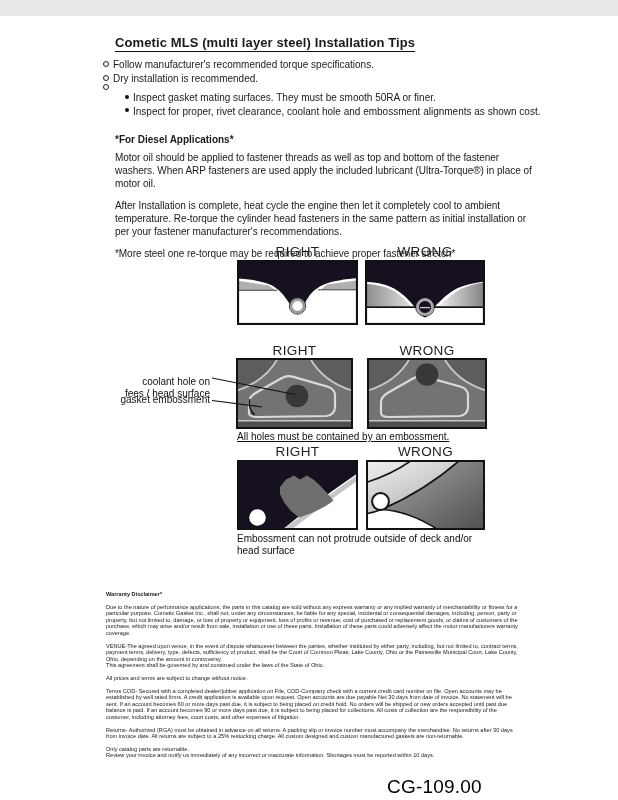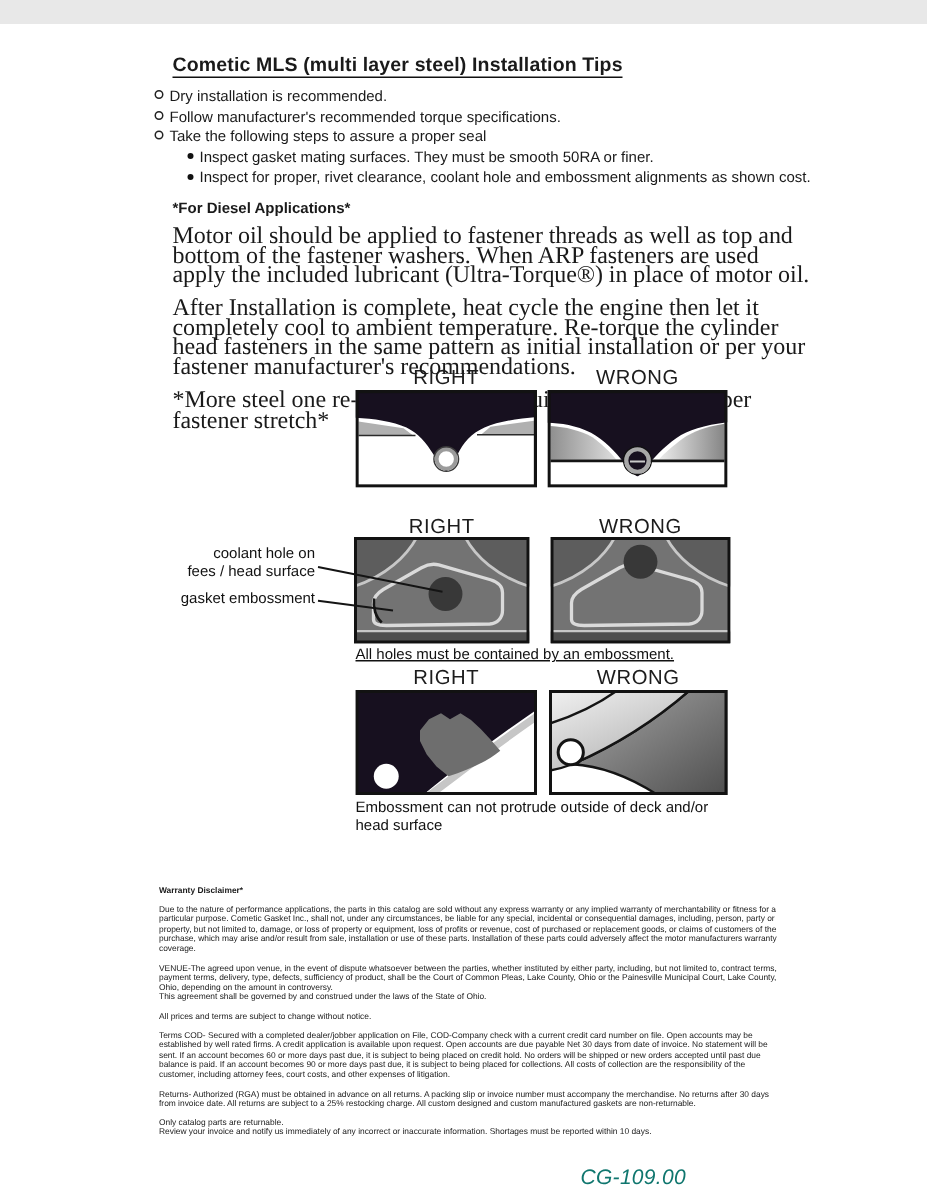--- a/index.html
+++ b/index.html
@@ -14,55 +14,54 @@
   .title span{display:inline-block;border-bottom:1.6px solid #111;padding-bottom:1px;}
   .tips{font-size:10px;line-height:13.5px;}
   .tip-row{display:flex;align-items:baseline;}
   .bo{width:4px;height:4px;border:1px solid #222;border-radius:50%;display:inline-block;
       margin-right:4px;flex:0 0 auto;position:relative;top:-1px;}
   .bf{width:4px;height:4px;background:#111;border-radius:50%;display:inline-block;
       margin-right:4px;flex:0 0 auto;position:relative;top:-1px;}
   .sub{margin-left:22px;align-items:center;}
   
   .dz-h{font-size:10px;font-weight:bold;margin:0 0 6px 0;}
-  .dz p{margin:0 0 8px 0;font-size:16px;line-height:13.2px;letter-spacing:-.05px;font-family:Liberation Serif, serif;}
+  .dz p{margin:0 0 8px 0;font-size:10px;line-height:13.2px;letter-spacing:-.05px;}
   
   .fig-label{font-size:13.5px;letter-spacing:.4px;text-align:center;color:#1c1c1c;}
   .caption{font-size:10px;line-height:12px;color:#111;}
   .callout{font-size:10px;line-height:12px;text-align:right;color:#111;}
   svg{display:block;}
   
   .legal{font-size:5.6px;line-height:6.6px;width:414px;letter-spacing:0;}
   .legal p{margin:0;}
   .legal .gap{margin-bottom:6px;}
   .legal .h{font-weight:bold;margin-bottom:6px;}
-  .doccode{font-size:14px;letter-spacing:.2px;color:#0f766e;font-style:italic;}
+  .doccode{font-size:19px;letter-spacing:.2px;color:#000000;}
   .overlay{pointer-events:none;}
 </style>
 </head>
 <body>
 
 <div class="page">
 
   <div class="abs title" style="left:115px;top:19px;">
     <span>Cometic MLS (multi layer steel) Installation Tips</span>
   </div>
 
   <div class="abs tips" style="left:103px;top:42px;width:440px;">
     <div class="tip-row">
       <span class="bo"></span>
-      <span>Dry installation is recommended.</span>
+      <span>Follow manufacturer's recommended torque specifications.</span>
     </div>
     <div class="tip-row">
       <span class="bo"></span>
-      <span>Follow manufacturer's recommended torque specifications.</span>
+      <span>Dry installation is recommended.</span>
     </div>
     <div class="tip-row">
       <span class="bo"></span>
-      <span>Take the following steps to assure a proper seal</span>
     </div>
     <div class="tip-row sub">
       <span class="bf"></span>
       <span>Inspect gasket mating surfaces.  They must be smooth 50RA or finer.</span>
     </div>
     <div class="tip-row sub">
       <span class="bf"></span>
       <span>Inspect for proper, rivet clearance, coolant hole and embossment alignments as shown cost.</span>
     </div>
   </div>
@@ -112,21 +111,21 @@
       <circle cx="60" cy="47" r="7.5" fill="#17101f" stroke="#a8a8a8" stroke-width="2.8"></circle>
       <line x1="55" y1="47.6" x2="65" y2="47.6" stroke="#c9c9c9" stroke-width="1.3"></line>
     </g>
     <rect x="1" y="1" width="118" height="63" fill="none" stroke="#121212" stroke-width="2.2"></rect>
   </svg>
 
 
   <div class="abs fig-label" style="left:236px;top:327px;width:117px;">RIGHT</div>
   <div class="abs fig-label" style="left:367px;top:327px;width:120px;">WRONG</div>
 
-  <div class="abs callout" style="left:118px;top:348px;width:92px;">
+  <div class="abs callout" style="left:118px;top:360px;width:92px;">
     <div>coolant hole on</div>
     <div>fees / head surface</div>
   </div>
   <div class="abs callout" style="left:117px;top:378px;width:93px;">gasket embossment</div>
 
   <svg class="abs" style="left:236px;top:342px;" width="117" height="71" viewBox="0 0 117 71">
     <rect x="0" y="0" width="117" height="71" fill="#737373"></rect>
     <path d="M0,0 H42 C35,13 21,26 0,33 Z" fill="#5d5d5d"></path>
     <path d="M42,0 C35,13 21,26 0,33" stroke="#c7c7c7" stroke-width="1.8" fill="none"></path>
     <path d="M74,0 H117 V33 C95,26 81,13 74,0 Z" fill="#5d5d5d"></path>

